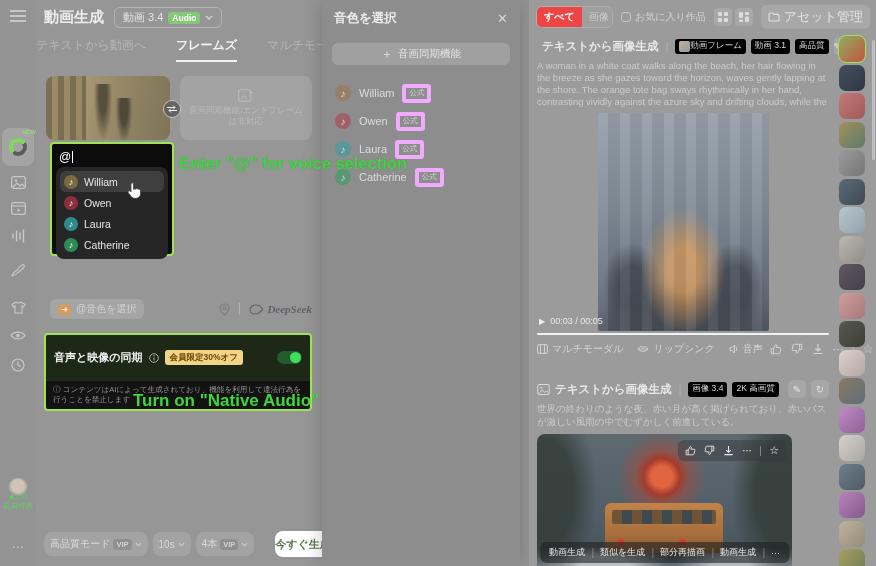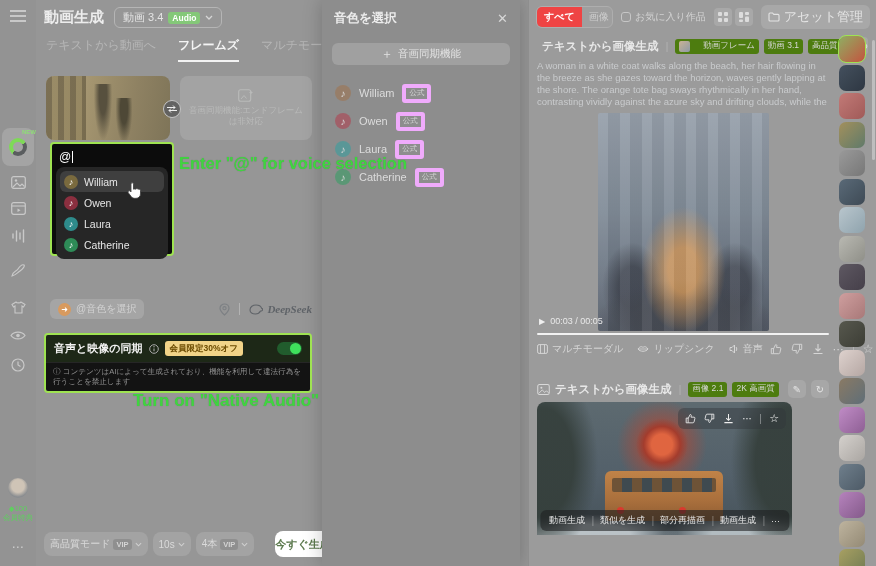--- a/index.html
+++ b/index.html
@@ -13,30 +13,30 @@
   .rail > div { position:absolute; left:0; width:36px; display:flex; justify-content:center; }
   .rail-menu { top:10px; }
   .rail-logo { top:128px; }
   .logo-tile { width:32px; height:38px; background:#a4a4a4; border-radius:8px; position:relative; display:flex; align-items:center; justify-content:center; }
   .logo-ring { width:18px; height:18px; border-radius:50%; background:conic-gradient(from 220deg,#7ed957 0 55%, #5a5d5f 55% 100%); position:relative; }
   .logo-ring::after { content:""; position:absolute; left:4px; top:4px; width:10px; height:10px; border-radius:50%; background:#a4a4a4; }
   .new-badge { position:absolute; top:1px; right:-2px; font-size:6px; font-weight:bold; color:#8fdc77; }
   .ri { color:#c9c9c9; }
   .rail-avatar { top:478px; }
   .rail-avatar .av { width:20px; height:20px; border-radius:50%; background:radial-gradient(circle at 50% 40%, #cfc4b6 0 40%, #8a8d90 70%); }
-  .rail-credits { top:504px; flex-direction:column; align-items:center; color:#5fcf5f; font-size:7.5px; line-height:9px; text-align:center; }
+  .rail-credits { top:492px; flex-direction:column; align-items:center; color:#5fcf5f; font-size:7.5px; line-height:9px; text-align:center; }
   .rail-dots { top:540px; color:#d0d0d0; font-size:12px; letter-spacing:1px; }
 
   
   .pl-header { left:44px; top:7px; display:flex; align-items:center; gap:10px; }
   .pl-title { font-size:15px; font-weight:bold; color:#ededed; }
   .model-pill { display:flex; align-items:center; gap:5px; border:1px solid #b5b5b5; border-radius:6px; height:21px; padding:0 8px; }
   .model-pill .mlabel { font-size:11px; color:#e4e4e4; }
   .audio-badge { background:#84c878; color:#fff; font-size:8.5px; font-weight:bold; border-radius:3px; padding:1px 4px; }
-  .pl-tabs { left:46px; top:37px; display:flex; gap:22px; }
+  .pl-tabs { left:36px; top:37px; display:flex; gap:30px; }
   .tab { font-size:12px; color:#b6b6b6; padding-bottom:6px; }
   .tab.active { color:#f4f4f4; font-weight:bold; border-bottom:2.5px solid #f2f2f2; }
 
   .frames-row { left:46px; top:76px; width:266px; height:66px; display:flex; gap:10px; }
   .frame-photo { width:124px; height:64px; border-radius:8px; position:relative; overflow:hidden;
     background:linear-gradient(100deg,#b7a88a 0%,#a3946f 35%,#8e8162 70%,#7e7458 100%); }
   .frame-photo::before { content:""; position:absolute; left:48px; top:8px; width:18px; height:56px; background:radial-gradient(ellipse at 50% 20%, #57503e 0 30%, transparent 72%); }
   .frame-photo::after { content:""; position:absolute; left:70px; top:22px; width:16px; height:44px; background:radial-gradient(ellipse at 50% 25%, #4e4836 0 32%, transparent 75%); }
   .photo-train { position:absolute; left:0; top:0; width:40px; height:64px; background:repeating-linear-gradient(90deg,#6d6247 0 6px,#93855f 6px 12px); opacity:.8; }
   .swap-circle { position:absolute; left:117px; top:24px; width:18px; height:18px; border-radius:50%; background:rgba(96,96,96,.95); border:1px solid #c4c4c4; display:flex; align-items:center; justify-content:center; z-index:3; }
@@ -61,21 +61,21 @@
 
   .voice-row2 { left:50px; top:297px; width:262px; height:24px; display:flex; align-items:center; }
   .voice-btn { display:flex; align-items:center; gap:5px; background:#a5a5a5; border-radius:6px; padding:3px 8px; }
   .arrow-circle { width:13px; height:13px; border-radius:50%; background:#d89a5e; color:#fff; font-size:8px; display:flex; align-items:center; justify-content:center; }
   .voice-btn .vb-label { font-size:10px; color:#d2d2d2; }
   .vdiv { width:1px; height:12px; background:#b3b3b3; margin:0 9px; }
   .deepseek { display:flex; align-items:center; gap:4px; }
   .deepseek .ds-text { font-size:11px; font-weight:bold; font-style:italic; color:#5f6368; font-family:"Liberation Serif",serif; }
 
   .sync-box { left:44px; top:333px; width:268px; border:2px solid #9fe352; border-radius:4px; overflow:hidden; z-index:4; }
-  .sync-head { height:27px; background:#1d2817; display:flex; align-items:center; gap:6px; padding:0 8px; }
+  .sync-head { height:45px; background:#1d2817; display:flex; align-items:center; gap:6px; padding:0 8px; }
   .sync-title { font-size:11px; font-weight:bold; color:#f2f2f2; }
   .promo-badge { background:#f1d488; color:#6b4b00; font-size:8.5px; font-weight:bold; border-radius:3px; padding:1.5px 5px; }
   .toggle { margin-left:auto; width:25px; height:13px; border-radius:7px; background:#215c2d; position:relative; }
   .toggle .knob { position:absolute; right:1px; top:1px; width:11px; height:11px; border-radius:50%; background:#3fe05c; }
   .sync-foot { background:#131313; border-top:1px solid #262626; padding:4px 7px 5px; font-size:7.6px; color:#8f8f8f; line-height:9.5px; }
 
   .pl-footer { left:44px; top:531px; width:268px; display:flex; align-items:center; gap:5px; }
   .fpill { background:#a3a3a3; border-radius:8px; height:24px; display:flex; align-items:center; gap:3px; padding:0 6px; }
   .fpill .ptxt { font-size:10px; color:#dadada; white-space:nowrap; }
   .vip { background:#8f8f8f; border-radius:3px; font-size:7.5px; color:#d4d4d4; padding:1px 3px; font-weight:bold; }
@@ -108,21 +108,21 @@
   .vb { width:18px; height:18px; background:#a8a8a8; border-radius:4px; display:flex; align-items:center; justify-content:center; }
   .manage-btn { display:flex; align-items:center; gap:4px; background:#a8a8a8; border-radius:6px; padding:3px 7px; }
   .manage-btn .mb-label { font-size:13px; color:#e3e3e3; white-space:nowrap; }
 
   .card { position:absolute; left:8px; width:292px; }
   .card1 { top:38px; }
   .card2 { top:381px; }
   .card-head { display:flex; align-items:center; gap:5px; height:16px; }
   .card-title { font-size:11.5px; font-weight:bold; color:#e8e8e8; white-space:nowrap; }
   .hsep { color:#b4b4b4; font-size:10px; margin:0 2px; }
-  .cbadge { background:#4d7c0f; border-radius:3px; font-size:8.5px; color:#d8d8d8; padding:1.5px 4px; display:flex; align-items:center; gap:13px; white-space:nowrap; }
+  .cbadge { background:#000000; border-radius:3px; font-size:8.5px; color:#d8d8d8; padding:1.5px 4px; display:flex; align-items:center; gap:0; white-space:nowrap; }
   .mini-thumb { width:11px; height:11px; border-radius:2px; background:linear-gradient(135deg,#c9b394,#8d9aa5); }
   .round-btn { width:18px; height:18px; background:#a7a7a7; border-radius:5px; display:flex; align-items:center; justify-content:center; color:#e4e4e4; font-size:10px; }
   .round-btn.first { margin-left:auto; }
   .prompt { margin-top:6px; font-size:9.5px; line-height:12px; color:#c9cbcd; height:48px; overflow:hidden; }
 
   .player { position:relative; margin-top:5px; height:222px; }
   .video-art { position:absolute; left:61px; top:0; width:171px; height:218px; border-radius:2px; overflow:hidden;
     background:
       radial-gradient(ellipse 60px 90px at 50% 72%, rgba(226,160,90,.75) 0 25%, rgba(226,160,90,0) 70%),
       radial-gradient(ellipse 120px 60px at 50% 97%, rgba(70,74,82,.85) 0 40%, rgba(70,74,82,0) 75%),
@@ -517,25 +517,26 @@
 
   <div class="card card2">
     <div class="card-head">
       <svg width="13" height="11" viewBox="0 0 15 13">
           <rect x="0.7" y="0.7" width="13.6" height="11.6" rx="2" fill="none" stroke="#d9d9d9" stroke-width="1.2"></rect>
           <circle cx="5" cy="4.5" r="1.2" fill="#d9d9d9"></circle>
           <path d="M2 11 L6 7 L9 10 L11 8 L13.5 10.5" fill="none" stroke="#d9d9d9" stroke-width="1.1"></path>
         </svg>
       <span class="card-title">テキストから画像生成</span>
       <span class="hsep">|</span>
-      <span class="cbadge">画像 2.1</span>
+      <span class="cbadge">画像 3.4</span>
       <span class="cbadge">2K 高画質</span>
       <span class="round-btn first">✎</span>
       <span class="round-btn">↻</span>
     </div>
+    <div class="jtext">世界の終わりのような夜、赤い月が高く掲げられており、赤いバスが激しい風雨の中でむずかしく前進している。</div>
     <div class="img2">
       <div class="bus"></div>
       <div class="img-overlay">
         <svg width="11" height="11" viewBox="0 0 14 14">
             <path d="M1.5 6.5 H4 V12.5 H1.5 Z M4 7 L6.5 2 C7.5 1.8 8.2 2.4 8 3.4 L7.6 5.3 H11.5 C12.3 5.3 12.8 6 12.6 6.8 L11.5 11.4 C11.3 12.1 10.8 12.5 10.1 12.5 H4" fill="none" stroke="#eee" stroke-width="1.1"></path>
           </svg>
         <svg width="11" height="11" viewBox="0 0 14 14" style="transform:rotate(180deg)">
             <path d="M1.5 6.5 H4 V12.5 H1.5 Z M4 7 L6.5 2 C7.5 1.8 8.2 2.4 8 3.4 L7.6 5.3 H11.5 C12.3 5.3 12.8 6 12.6 6.8 L11.5 11.4 C11.3 12.1 10.8 12.5 10.1 12.5 H4" fill="none" stroke="#eee" stroke-width="1.1"></path>
           </svg>
         <svg width="11" height="11" viewBox="0 0 12 12">

